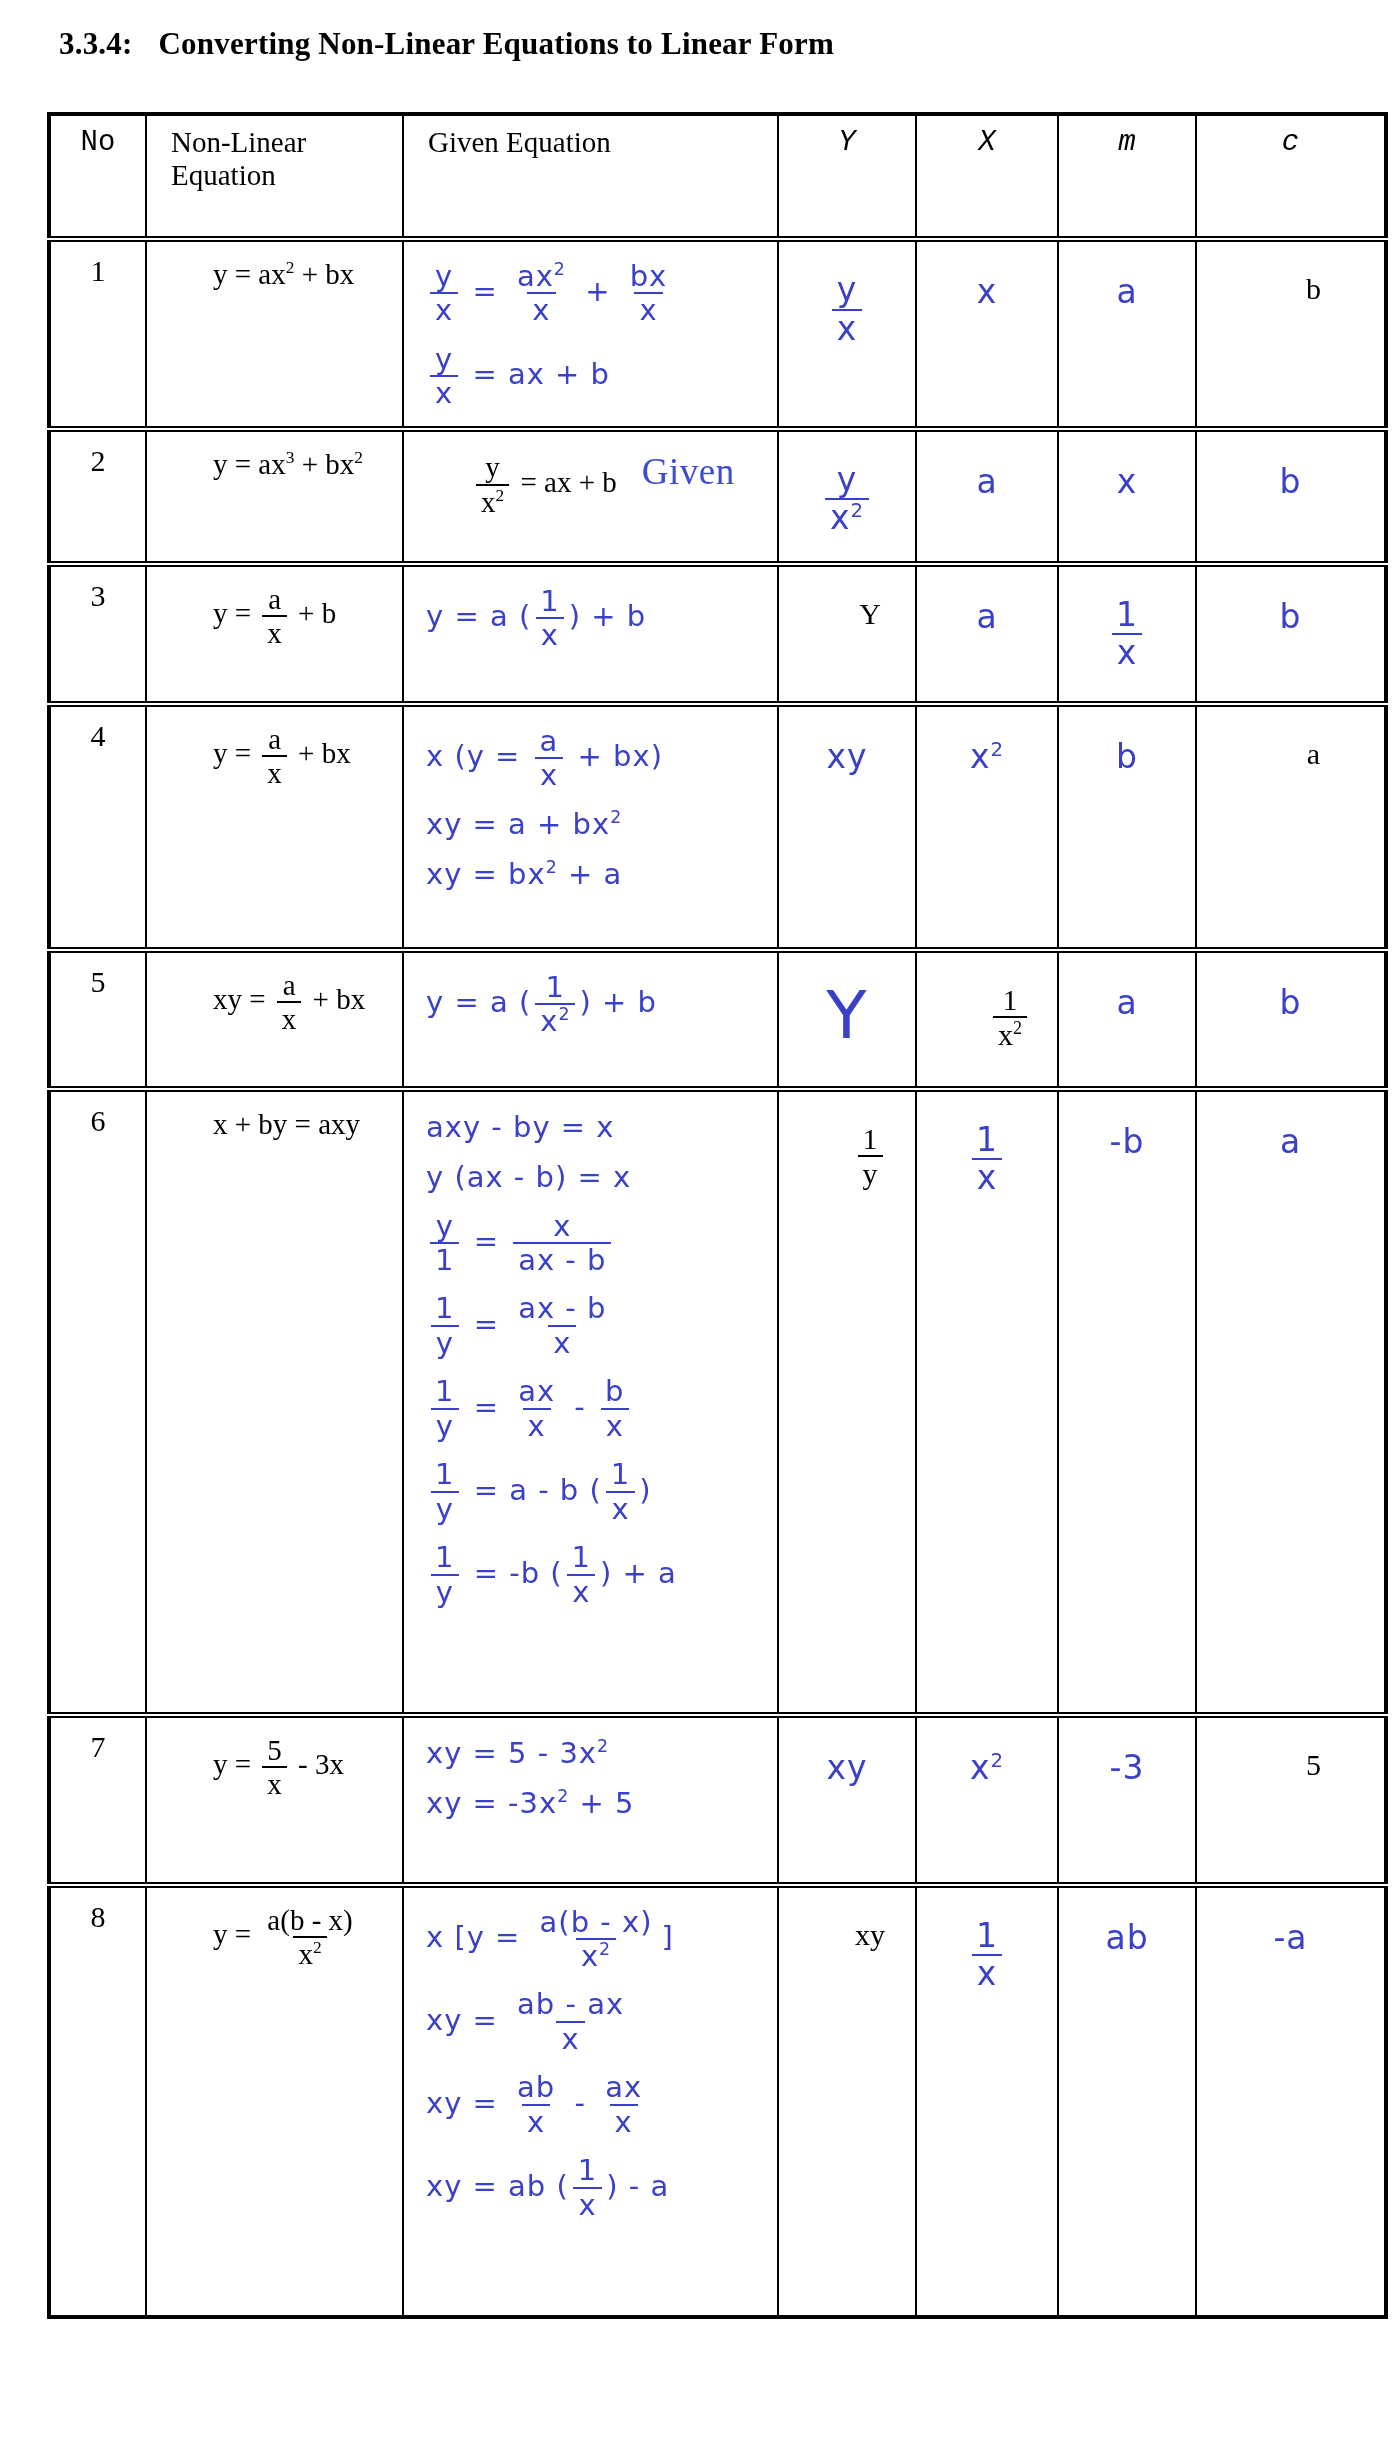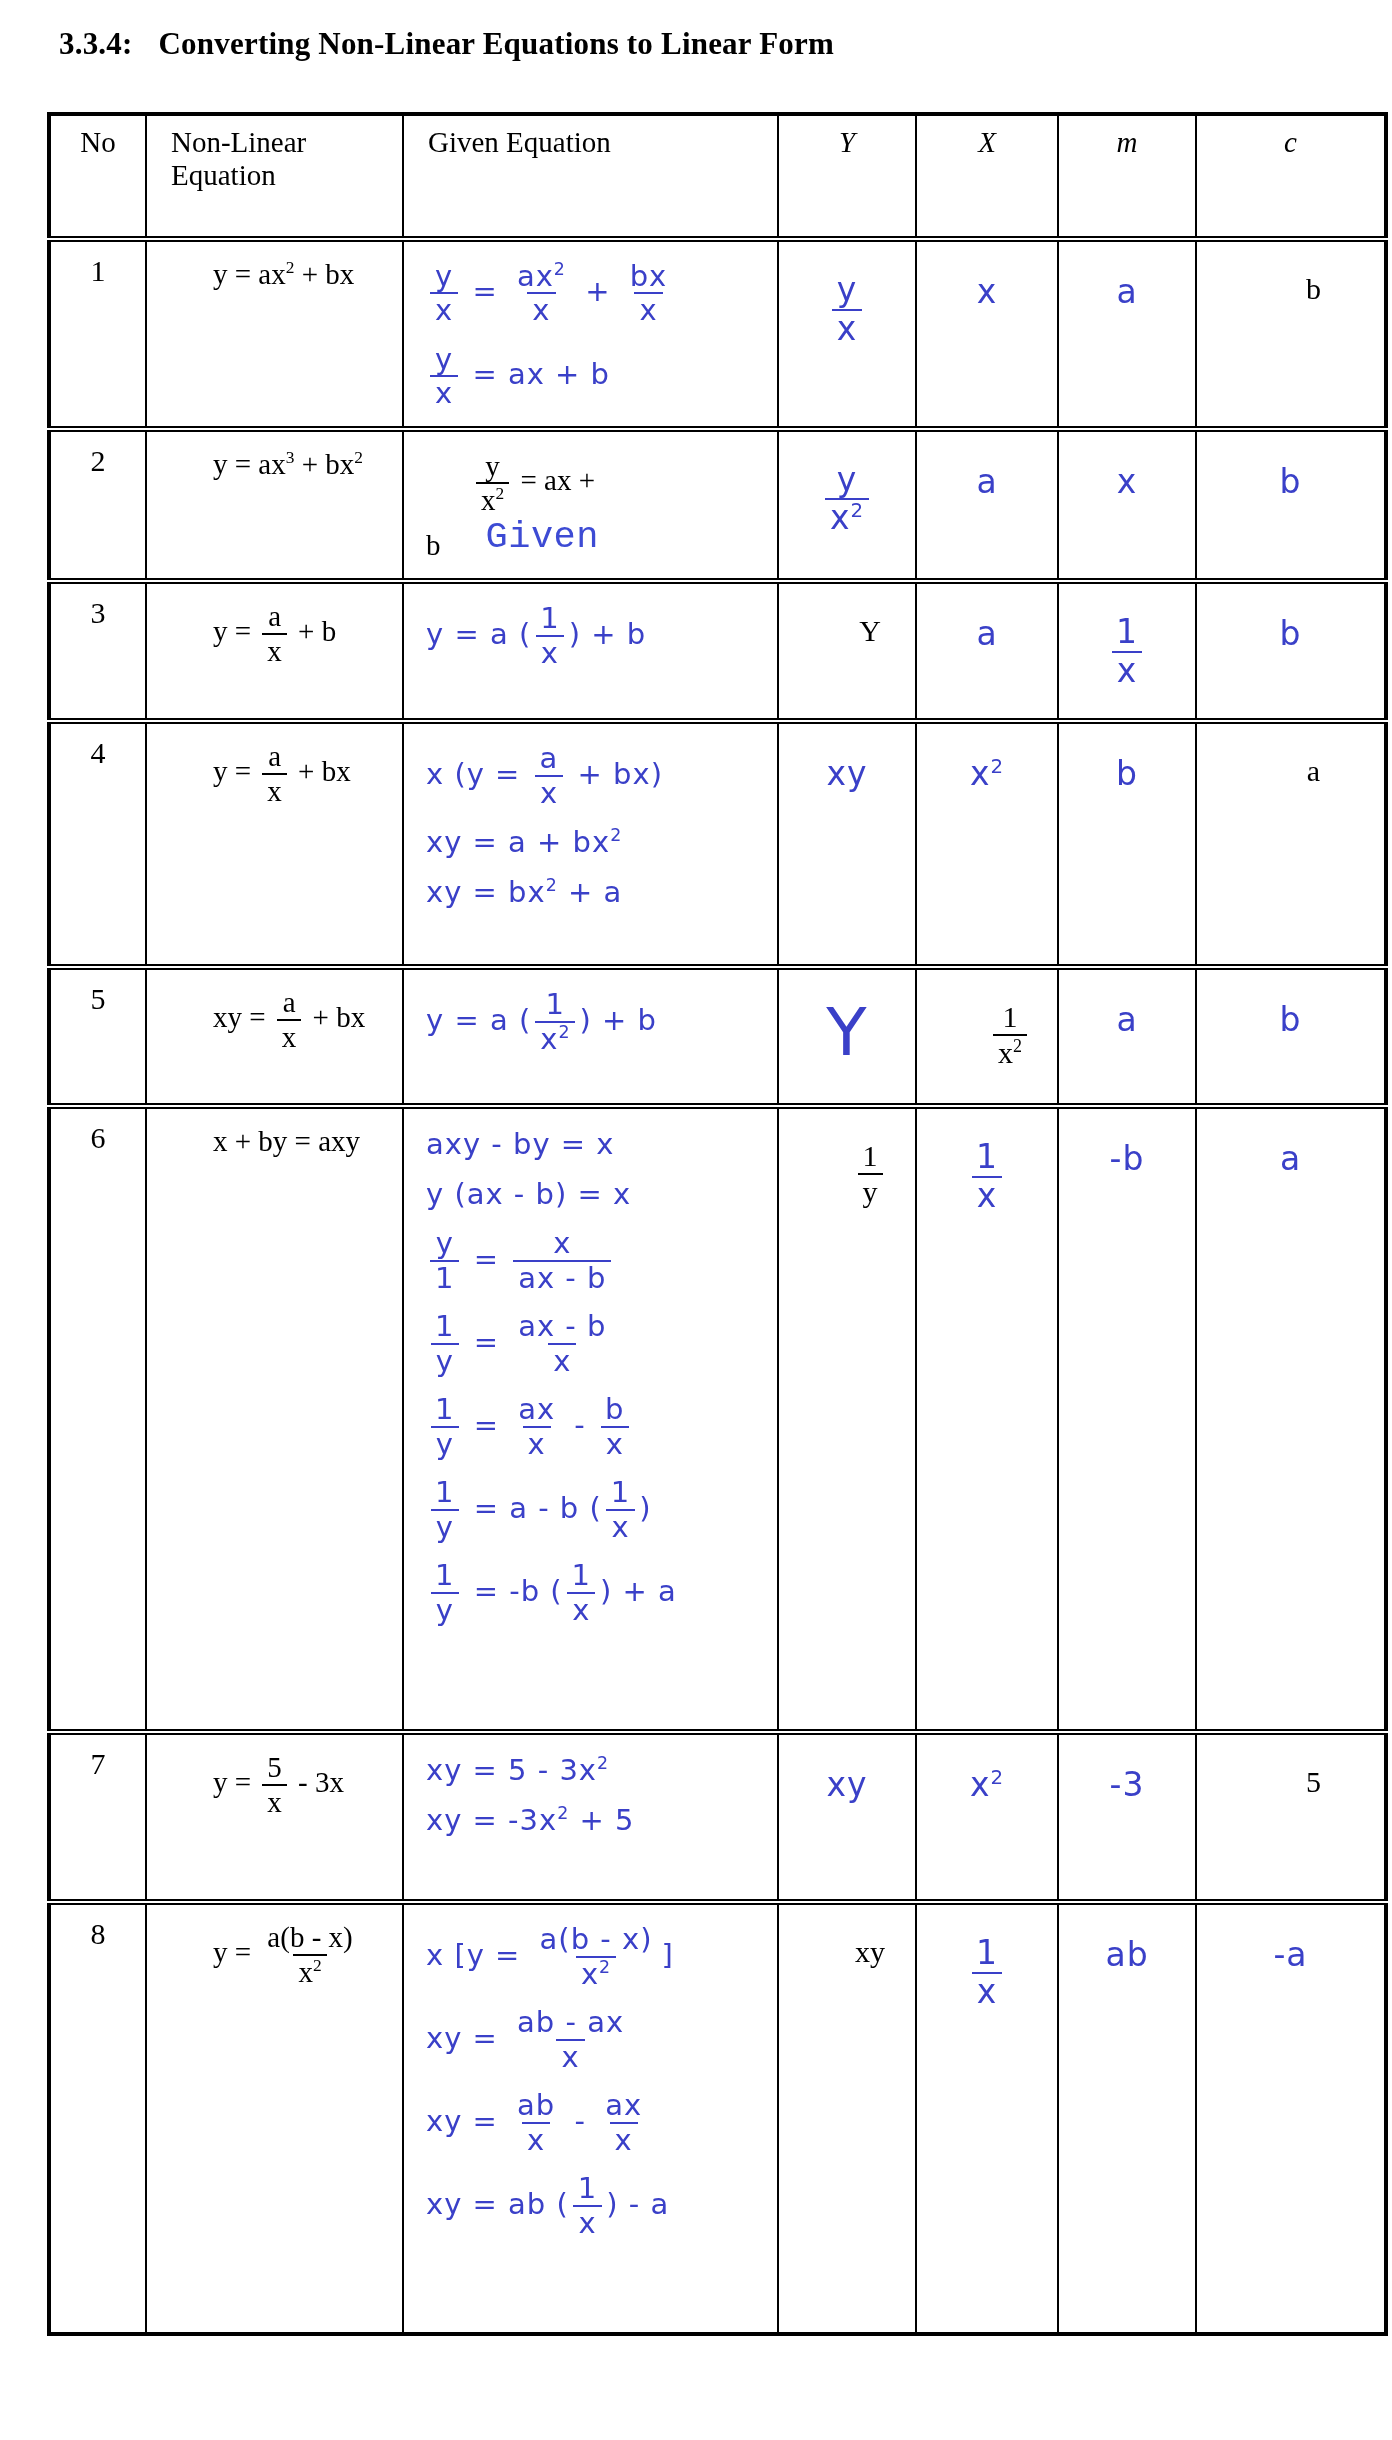--- a/index.html
+++ b/index.html
@@ -36,21 +36,21 @@
   }
   th{
     border:2px solid #000;border-bottom:6px double #000;
     font-weight:normal;font-size:29px;
     vertical-align:top;padding-top:10px;
   }
   td{
     border:2px solid #000;border-top:6px double #000;
   }
   th.left{text-align:left;padding-left:24px;}
-  th.center{font-style:italic;}
+  th.center{font-style:italic;font-family:Liberation Mono, monospace;}
 
   tr.h-head{height:125px;}
   tr.h-r1{height:182px;}
   tr.h-r2{height:135px;}
   tr.h-r3{height:140px;}
   tr.h-r4{height:246px;}
   tr.h-r5{height:139px;}
   tr.h-r6{height:626px;}
   tr.h-r7{height:170px;}
   tr.h-r8{height:432px;}
@@ -81,24 +81,24 @@
     font-family:"DejaVu Sans", sans-serif;
     font-style:normal;
     font-size:29px;
     letter-spacing:1px;
   }
   .value-cell .hand{font-size:33px;}
   .value-cell .print{font-size:30px;}
   .value-cell .big{font-size:66px;line-height:1;}
   .given{
     color:var(--given);
-    font-family:Liberation Mono, monospace;
+    font-family:Liberation Serif, serif;
     font-style:normal;
     font-size:37px;
-    margin-left:45px;
+    margin-left:25px;
     vertical-align:8px;
     letter-spacing:0.5px;
   }
 
   .frac{
     display:inline-flex;flex-direction:column;align-items:center;
     vertical-align:middle;margin:0 4px;line-height:1.12;
   }
   .frac .num,.frac .den{display:block;padding:0 5px;}
   .frac .den{border-top:2.5px solid currentColor;}

